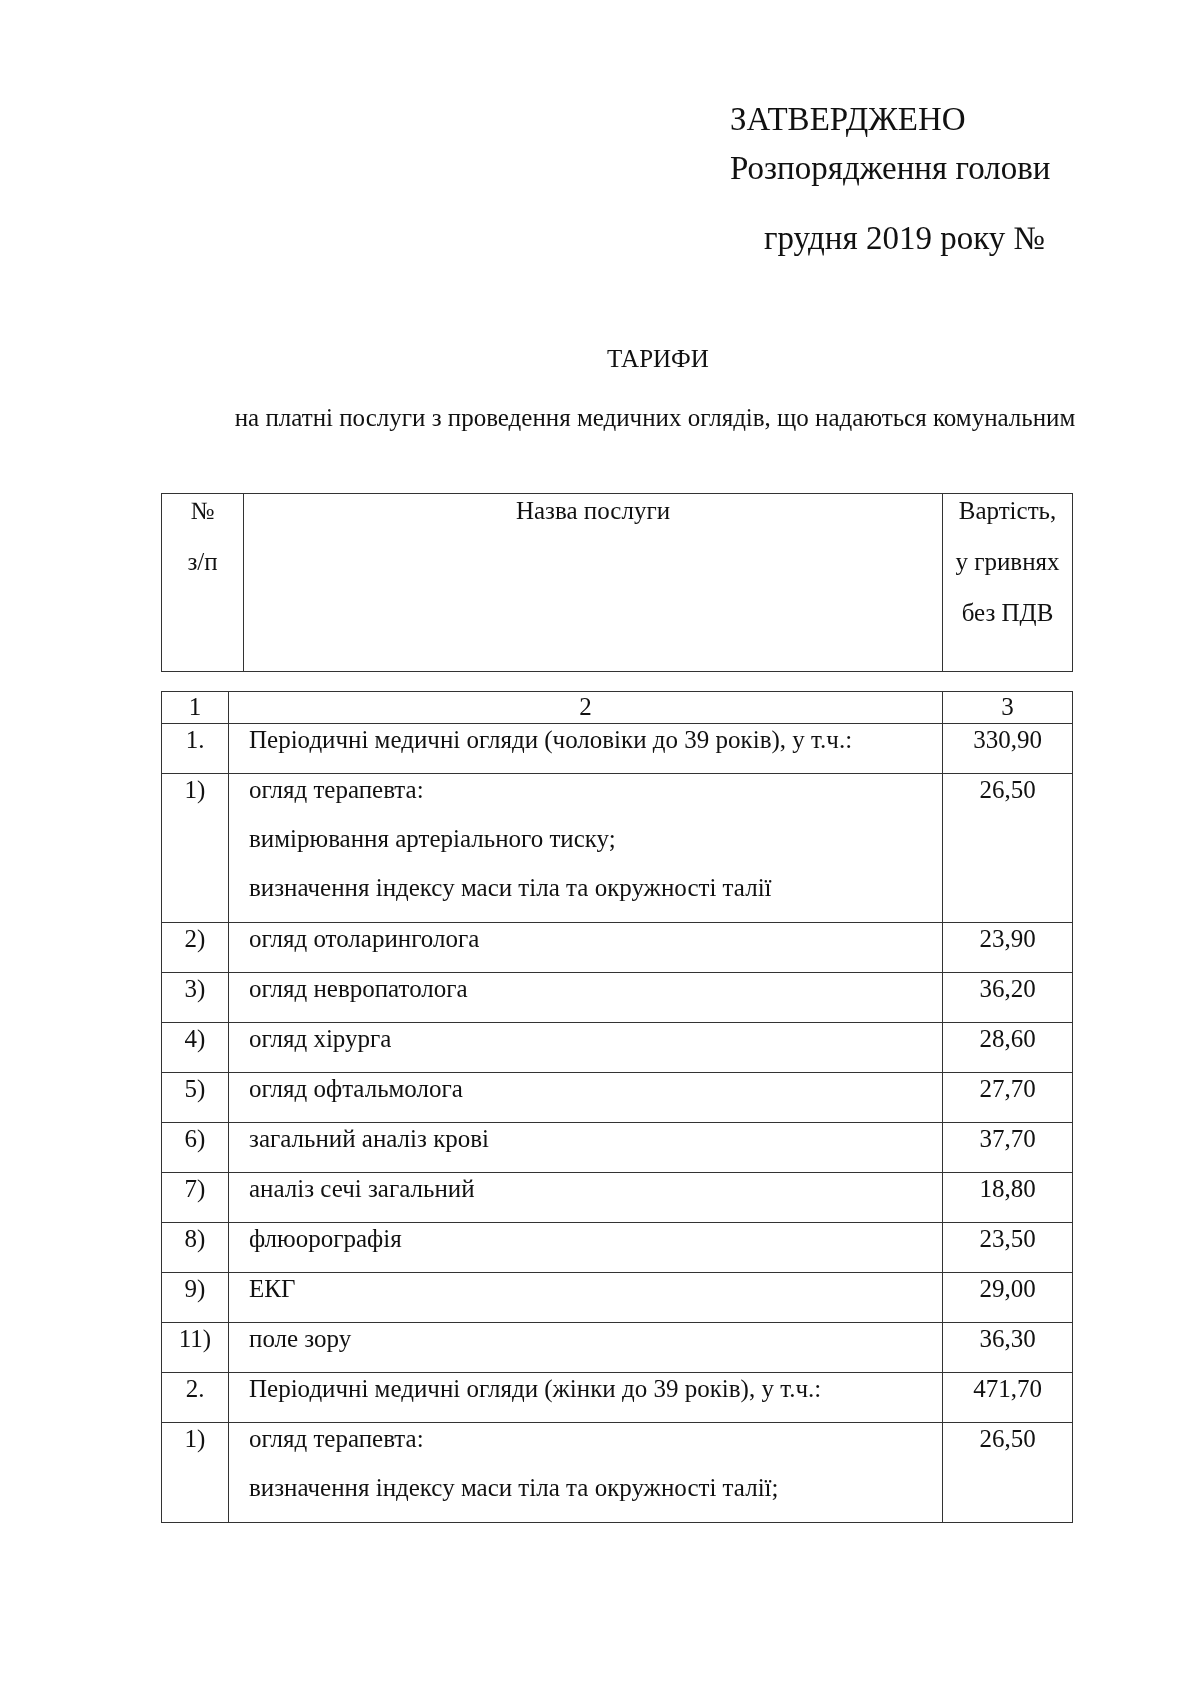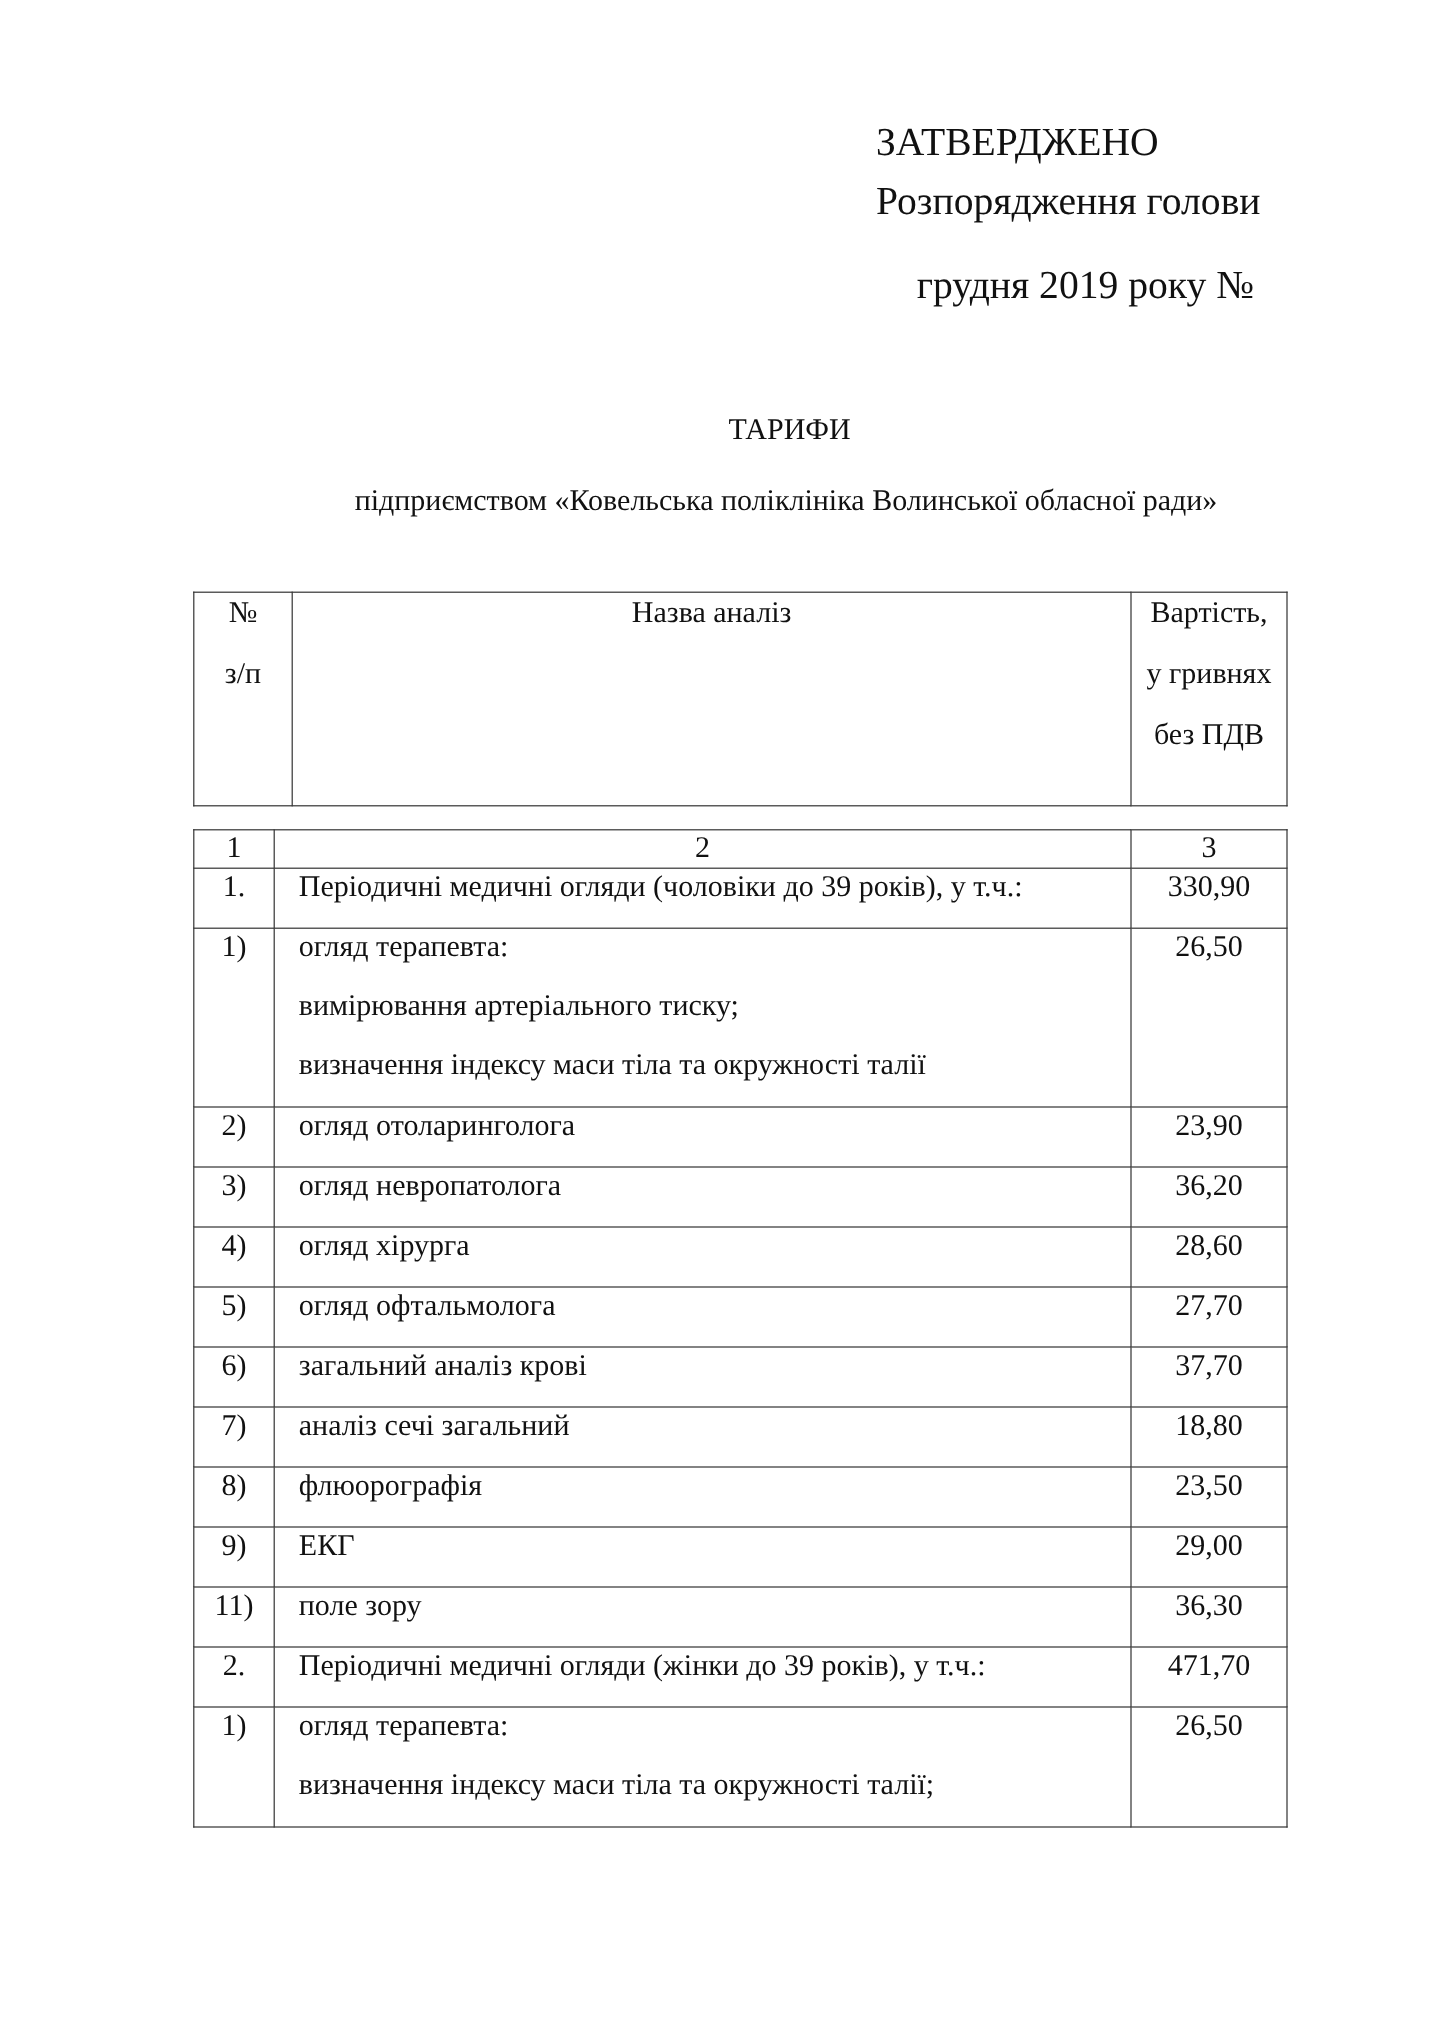--- a/index.html
+++ b/index.html
@@ -40,32 +40,32 @@
 <body>
 
 <div class="approval">
   <div>ЗАТВЕРДЖЕНО</div>
   <div>Розпорядження голови</div>
   <div class="indent">грудня 2019 року №</div>
 </div>
 
 <div class="title">ТАРИФИ</div>
 <div class="subtitle">
-  <div>підприємством «Ковельська поліклініка Волинської обласної ради»</div>
+  <div>на платні послуги з проведення медичних оглядів, що  надаються комунальним</div>
 </div>
 
 <table id="hdr">
   <tbody>
       <tr>
     <td class="c1">
       <div class="line">№</div>
       <div class="line">з/п</div>
     </td>
     <td class="c2">
-      <div class="line">Назва аналіз</div>
+      <div class="line">Назва послуги</div>
     </td>
     <td class="c3">
       <div class="line">Вартість,</div>
       <div class="line">у гривнях</div>
       <div class="line">без ПДВ</div>
     </td>
   </tr>
 </tbody>
   </table>
 

